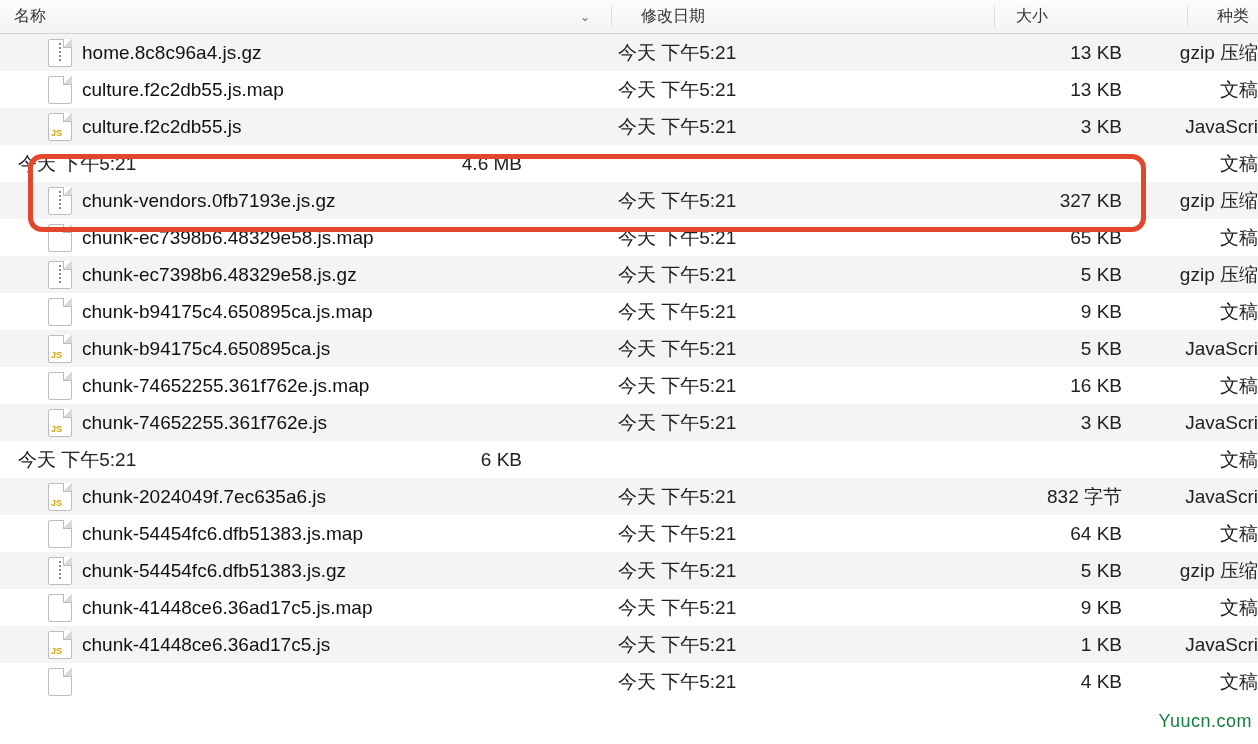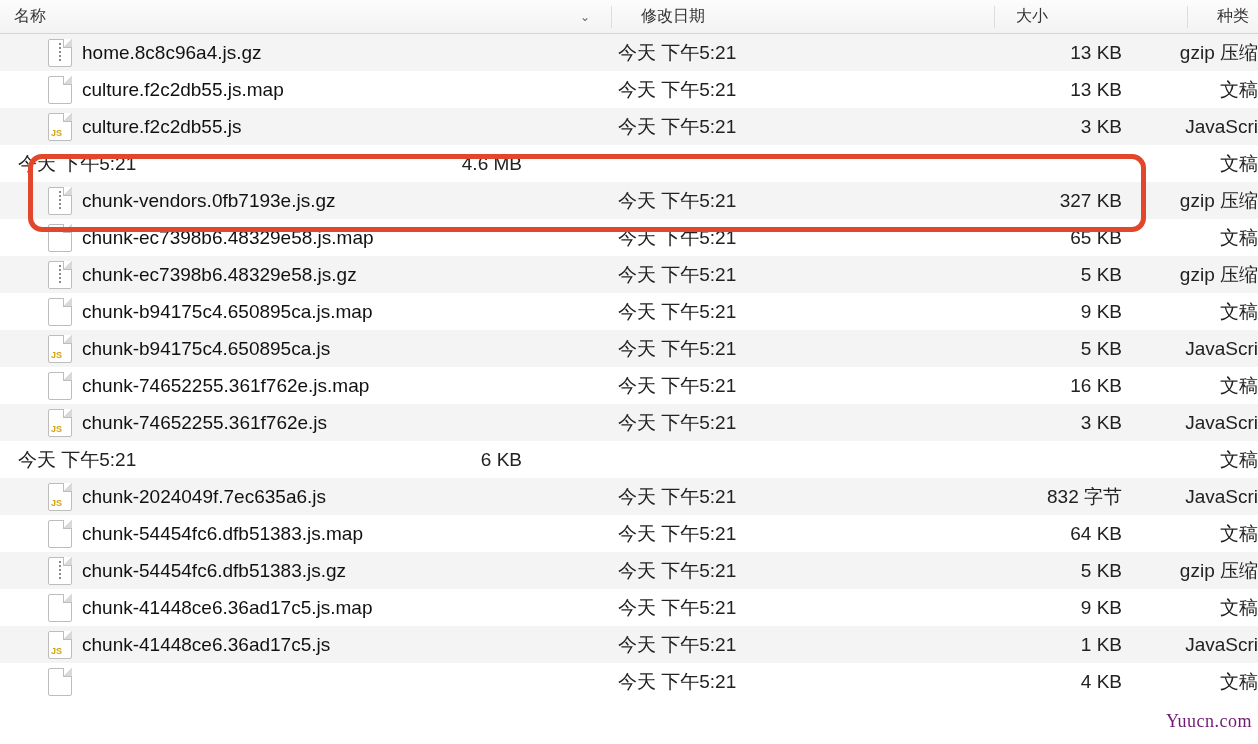--- a/index.html
+++ b/index.html
@@ -68,24 +68,23 @@
       border: 5px solid #e2472c;
       border-radius: 14px;
       pointer-events: none;
       z-index: 5;
     }
     .watermark {
       position: absolute;
       right: 6px;
       bottom: 12px;
       font-size: 18px;
-      color: #701a75;
+      color: #15803d;
       letter-spacing: 0.5px;
       pointer-events: none;
-      font-family: Liberation Serif, serif;
     }
     .c-name span, .c-date, .c-size, .c-kind { white-space: nowrap; overflow: hidden; }
   </style>
 </head>
 <body>
 
 <div class="window">
   <div class="header">
     <div class="h-name">
       <span>名称</span>

